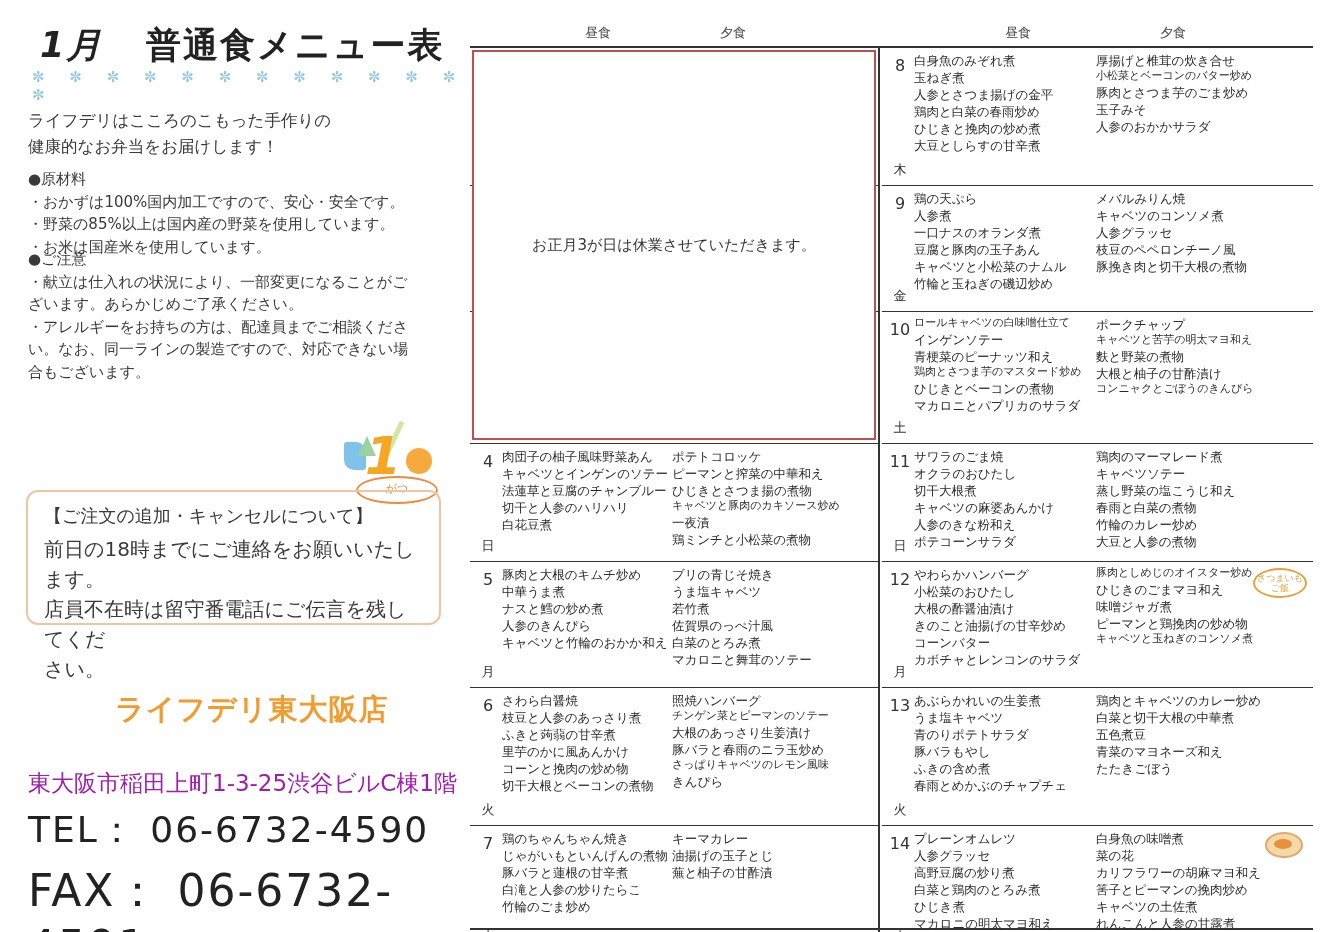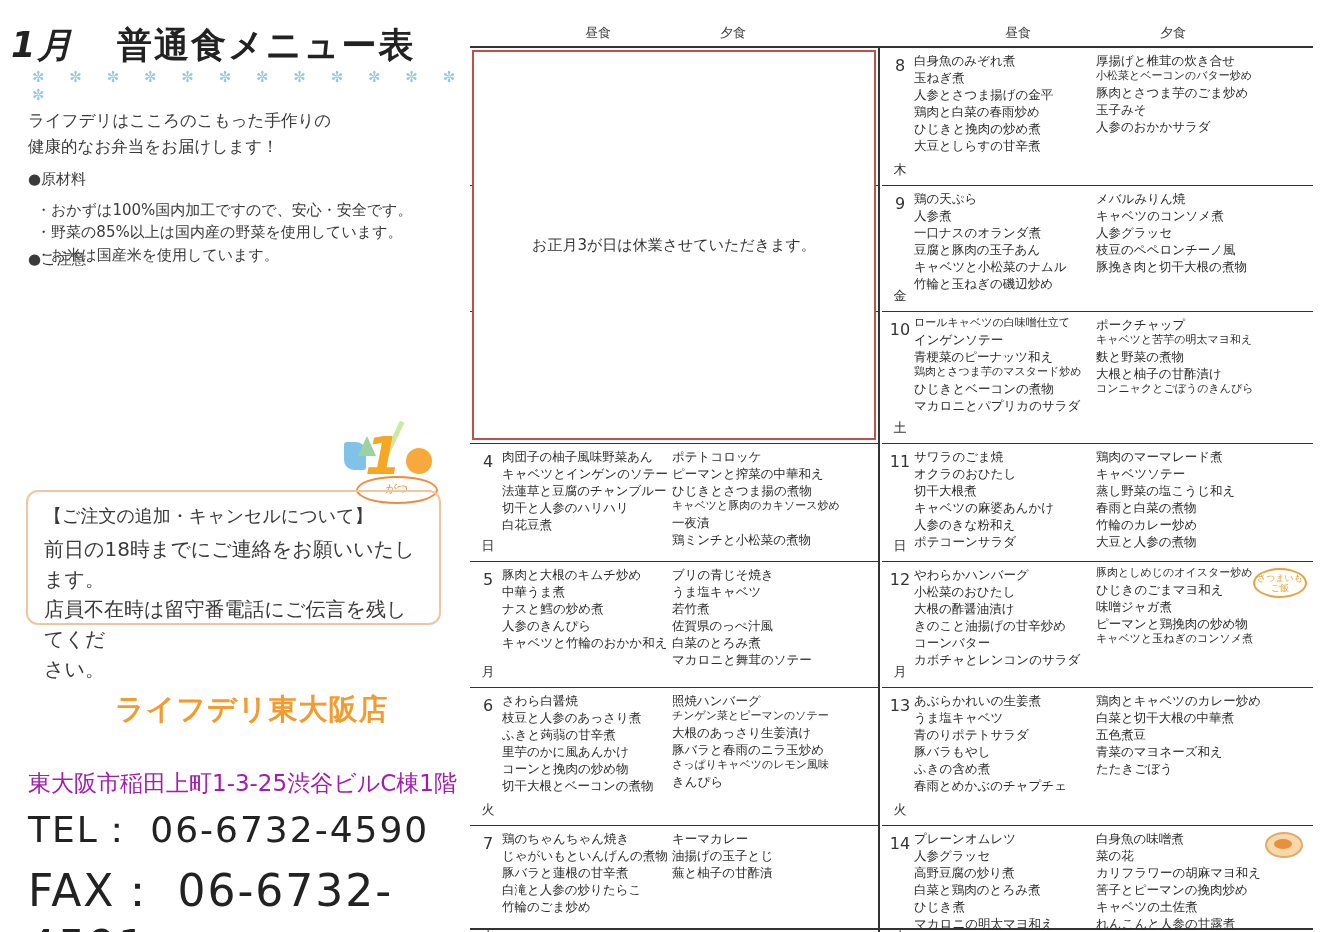--- a/index.html
+++ b/index.html
@@ -11,40 +11,40 @@
     overflow:hidden;
     position:relative;
   }
   .page{position:relative;width:1327px;height:932px;}
 
   
   .left{
     position:absolute;left:0;top:0;width:470px;height:932px;
   }
   .title{
-    position:absolute;left:11px;top:22px;
+    position:absolute;left:40px;top:22px;
     font-size:35px;font-weight:bold;color:#222;
     letter-spacing:2px;
     font-family:"DejaVu Sans","Liberation Sans",sans-serif;
   }
   .title .mon{font-style:italic;}
   .deco-stars{
     position:absolute;left:32px;top:68px;
     font-size:15px;color:#8ec7e8;letter-spacing:10px;
   }
   .intro{
     position:absolute;left:28px;top:108px;width:425px;
     font-size:16.5px;line-height:1.55;color:#3a3a3a;
   }
   .sec{
     position:absolute;left:28px;width:430px;
     font-size:15px;line-height:1.5;color:#3a3a3a;
   }
   .sec-head{font-size:15px;}
-  .bullets{margin:8px;padding:0;list-style:none;}
+  .bullets{margin:0;padding:0;list-style:none;}
   .bullets li{margin:0;padding:0;}
 
   
   .illus{
     position:absolute;left:340px;top:420px;width:120px;height:90px;
   }
   .illus .big1{
     position:absolute;left:25px;top:6px;font-size:52px;color:#f5a623;
     font-weight:bold;font-style:italic;
   }
@@ -191,20 +191,27 @@
       <div class="sec-head">●原材料</div>
       <ul class="bullets">
         <li>・おかずは100%国内加工ですので、安心・安全です。</li>
         <li>・野菜の85%以上は国内産の野菜を使用しています。</li>
         <li>・お米は国産米を使用しています。</li>
       </ul>
     </div>
 
     <div class="sec" style="top:248px;">
       <div class="sec-head">●ご注意</div>
+      <ul class="bullets">
+        <li>・献立は仕入れの状況により、一部変更になることがご</li>
+        <li>ざいます。あらかじめご了承ください。</li>
+        <li>・アレルギーをお持ちの方は、配達員までご相談くださ</li>
+        <li>い。なお、同一ラインの製造ですので、対応できない場</li>
+        <li>合もございます。</li>
+      </ul>
     </div>
 
     <div class="illus">
       <div class="stick"></div>
       <div class="leaf"></div>
       <div class="leaf2"></div>
       <div class="big1">1</div>
       <div class="orange"></div>
       <div class="ribbon">がつ</div>
     </div>

